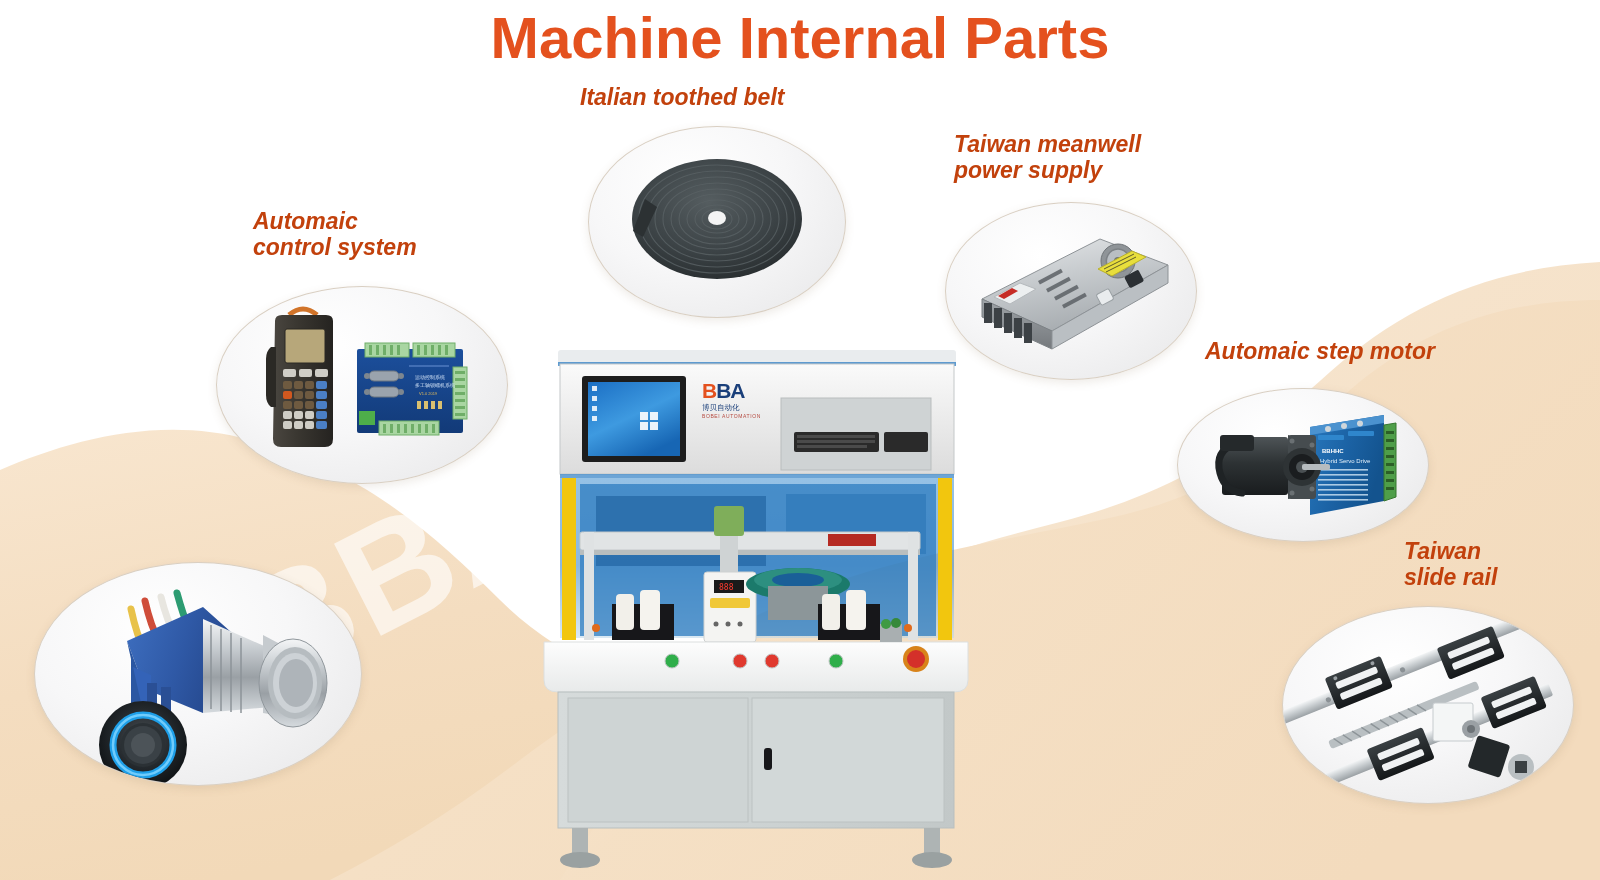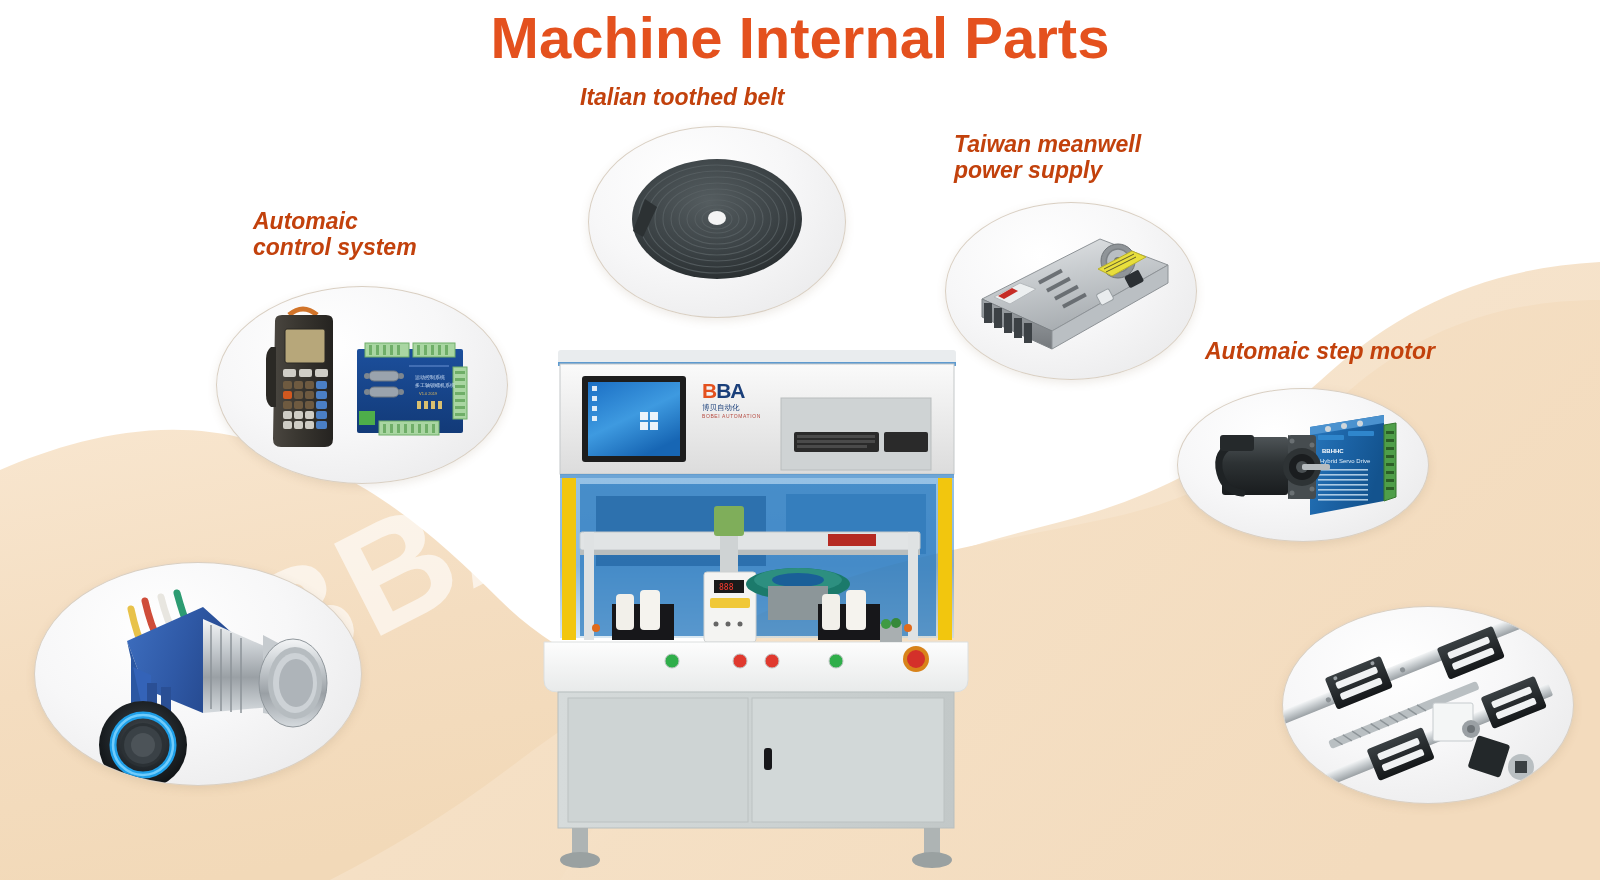--- a/index.html
+++ b/index.html
@@ -497,20 +497,22 @@
           <circle cx="74" cy="60" r="2.5" fill="#6a7073"></circle>
             <circle cx="94" cy="56" r="2.5" fill="#6a7073"></circle>
 
           <path d="M18,10 q-22,8 -16,30 q5,18 22,20" stroke="#1f2325" stroke-width="7" fill="none" stroke-linecap="round"></path>
           <rect x="2" y="2" width="34" height="16" rx="3" fill="#25292b"></rect>
         </g>
       </svg>
     </div>
   </div>
 
+  <div class="label" style="left:1404px;top:538px;width:180px;">Taiwan
+slide rail</div>
   <div class="bubble" style="left:1282px;top:606px;width:290px;height:196px;">
     <div class="bubble-inner">
       <svg width="290" height="196" viewBox="0 0 290 196">
         <defs>
           <linearGradient id="railG" x1="0" y1="0" x2="0" y2="1">
             <stop offset="0%" stop-color="#f2f4f5"></stop>
             <stop offset="45%" stop-color="#c9ced1"></stop>
             <stop offset="100%" stop-color="#9aa0a4"></stop>
           </linearGradient>
           <linearGradient id="blkG" x1="0" y1="0" x2="0" y2="1">

